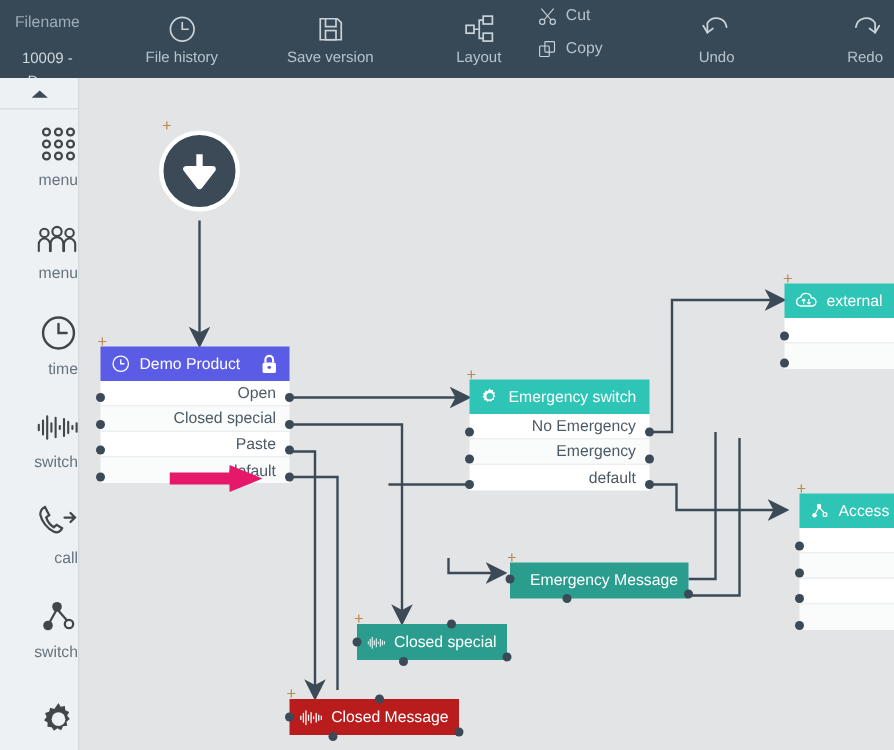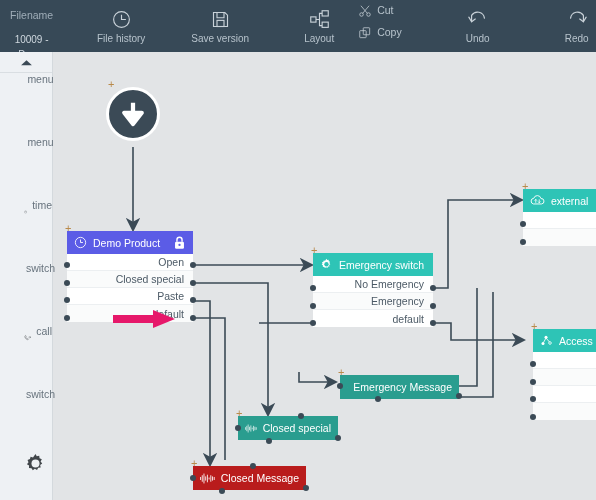--- a/index.html
+++ b/index.html
@@ -36,21 +36,21 @@
   
   #sidebar {
     position:absolute; left:0; top:52px; width:53px; height:448px;
     background:#eef1f4; border-right:1px solid #d4d9dd;
   }
   #collapse {
     height:21px; display:flex; align-items:center; justify-content:center;
     border-bottom:1px solid #d9dee2; cursor:pointer; background:#eef1f4;
   }
   .sb-item {
-    height:63px; display:flex; flex-direction:row; align-items:flex-start;
+    height:63px; display:flex; flex-direction:column; align-items:flex-end;
     justify-content:center; gap:5px; cursor:pointer;padding-left:24px;
   }
   .sb-item .cap { font-size:10.5px; color:#67737d; }
   .sic { stroke:#41464a; fill:none; stroke-width:1.5; }
   .sicf { fill:#41464a; }
 
   
   #canvas { position:absolute; left:53px; top:52px; width:543px; height:448px; overflow:hidden; }
   #wires { position:absolute; left:0; top:0; width:543px; height:448px; }
 

